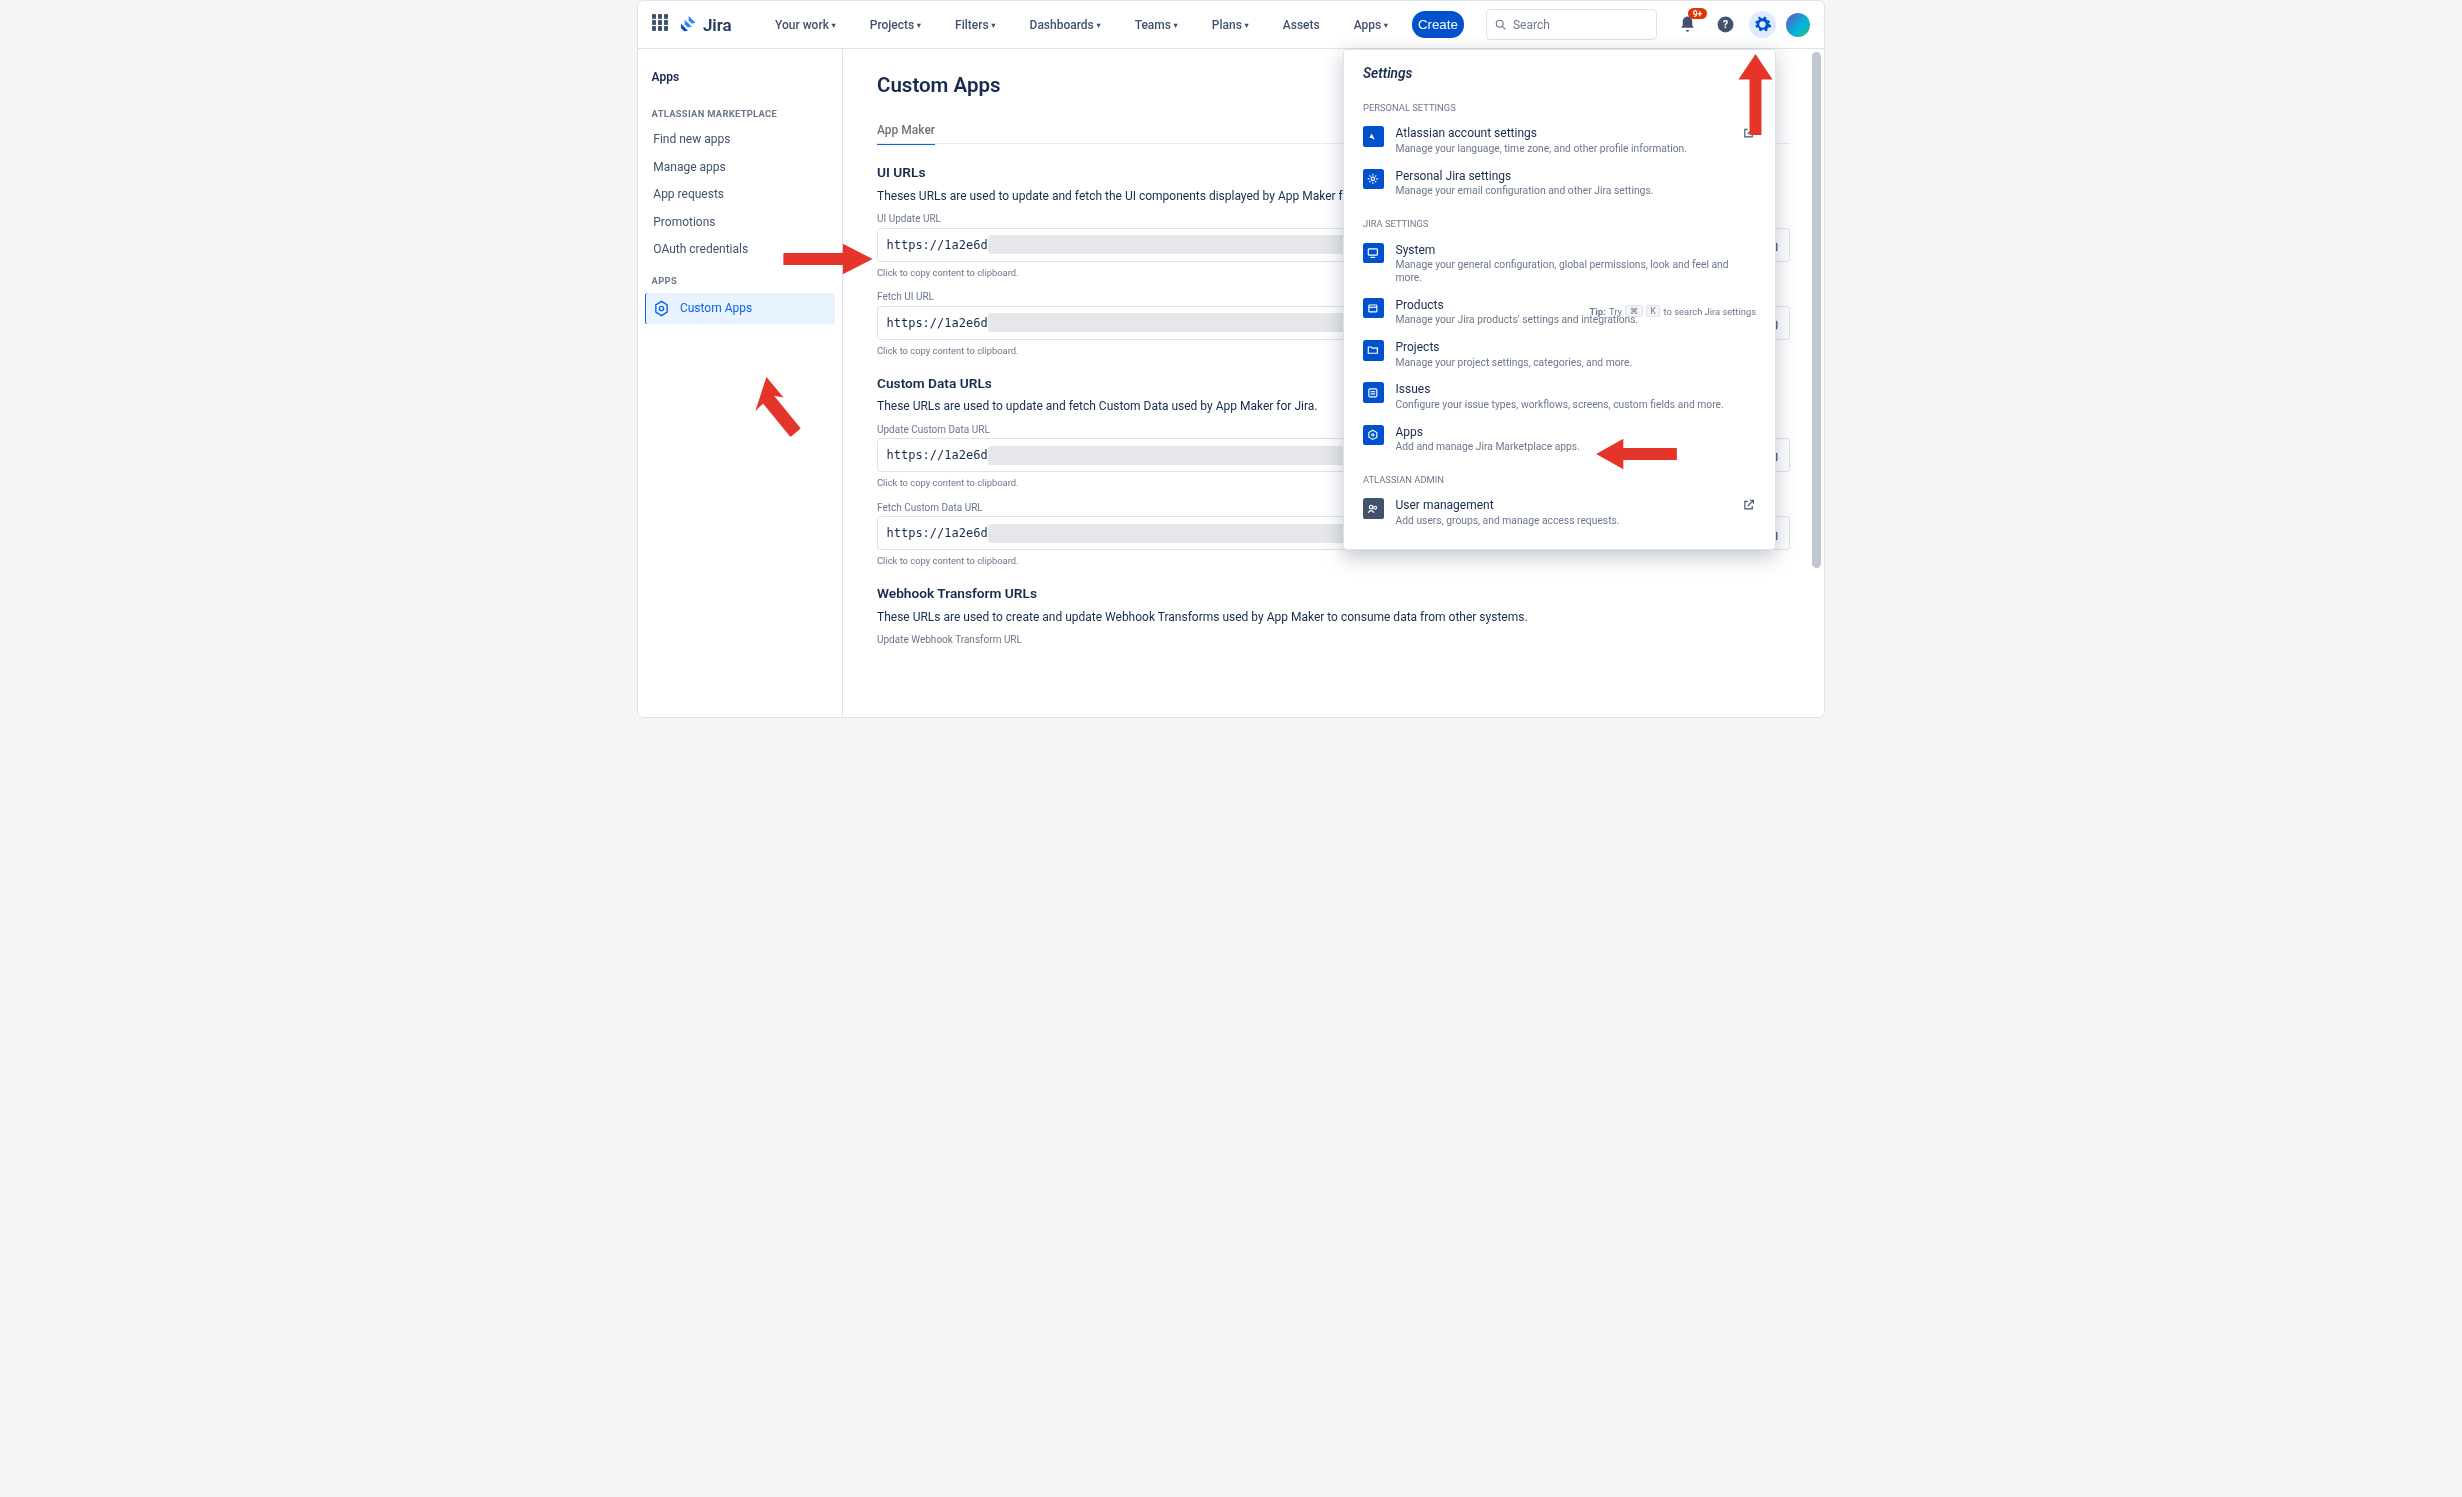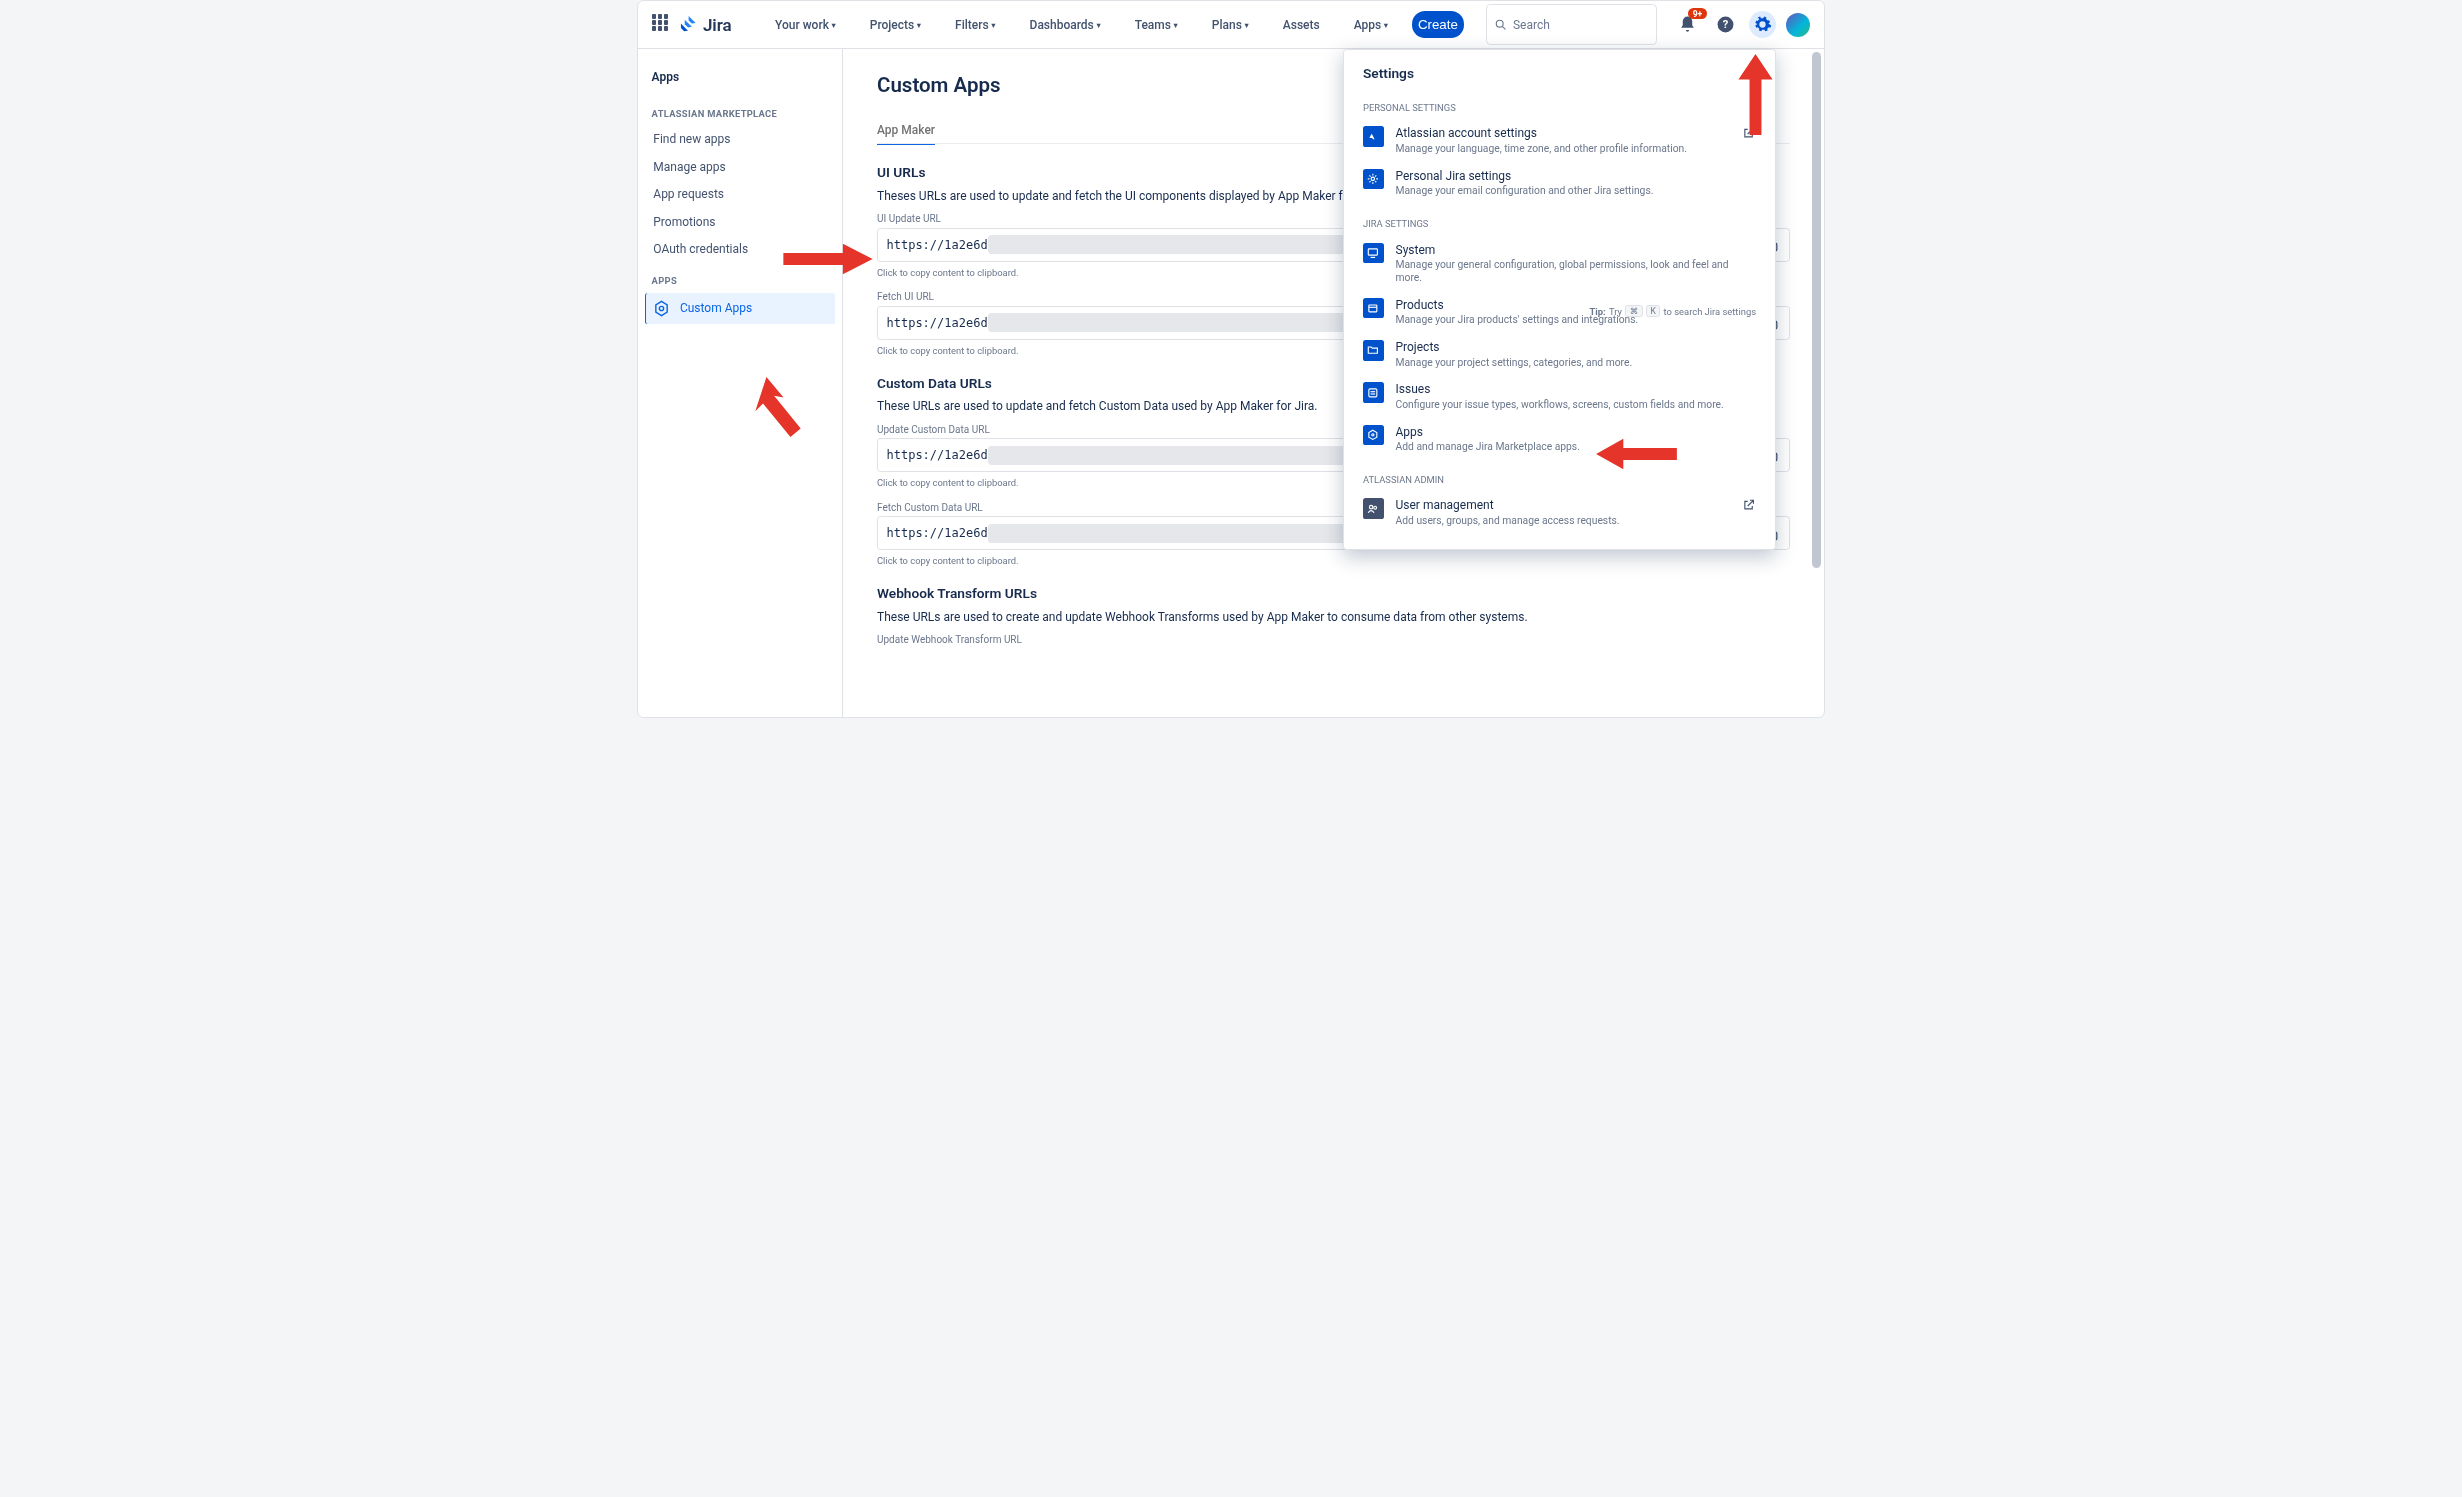--- a/index.html
+++ b/index.html
@@ -51,21 +51,21 @@
 .chev { font-size: 8.5px; color:#42526e; }
 .create-btn {
   margin-left: 8.5px;
   background: #0052cc; color: #ffffff;
   padding: 6px 6px; border-radius: 13px;
   font-weight: 500; cursor: pointer; border:none;
 }
 .topbar-spacer { flex:1; }
 .search-box {
   display:flex; align-items:center;
-  width: 171px; height: 41px;
+  width: 171px; height: 31px;
   border: 1.7px solid #dfe1e6; border-radius: 4.3px;
   padding: 0 6.8px; gap:5.1px; color:#6b778c;
 }
 .search-box svg { width:13.7px; height:13.7px; }
 .top-icons { display:flex; align-items:center; gap:10.3px; margin-left:10.3px; }
 .icon-btn {
   width:27px; height:27px; border-radius:50%;
   display:flex; align-items:center; justify-content:center;
   cursor:pointer; color:#42526e; position:relative;
 }
@@ -146,21 +146,21 @@
   background:#fff;
   border:0.9px solid #dfe1e6;
   border-radius:3.4px;
   box-shadow: 0 6.8px 20.5px rgba(9,30,66,0.25);
   z-index:50;
   padding: 15.4px 0;
   max-height: 522px;
   overflow:visible;
 }
 .settings-panel h4 {
-  font-size:13.7px; font-weight:600; padding:0 19px 6.8px;
+  font-size:13.7px; font-weight:600; padding:0 19px 6.8px;font-style:italic;
 }
 .settings-section-label {
   font-size:9.4px; font-weight:400; color:#6b778c;
   padding: 13.7px 19px 6.8px;
 }
 .settings-row {
   display:flex; gap:12px; padding: 6.8px 19px; cursor:pointer;
   align-items:flex-start;
 }
 .sq-icon {

